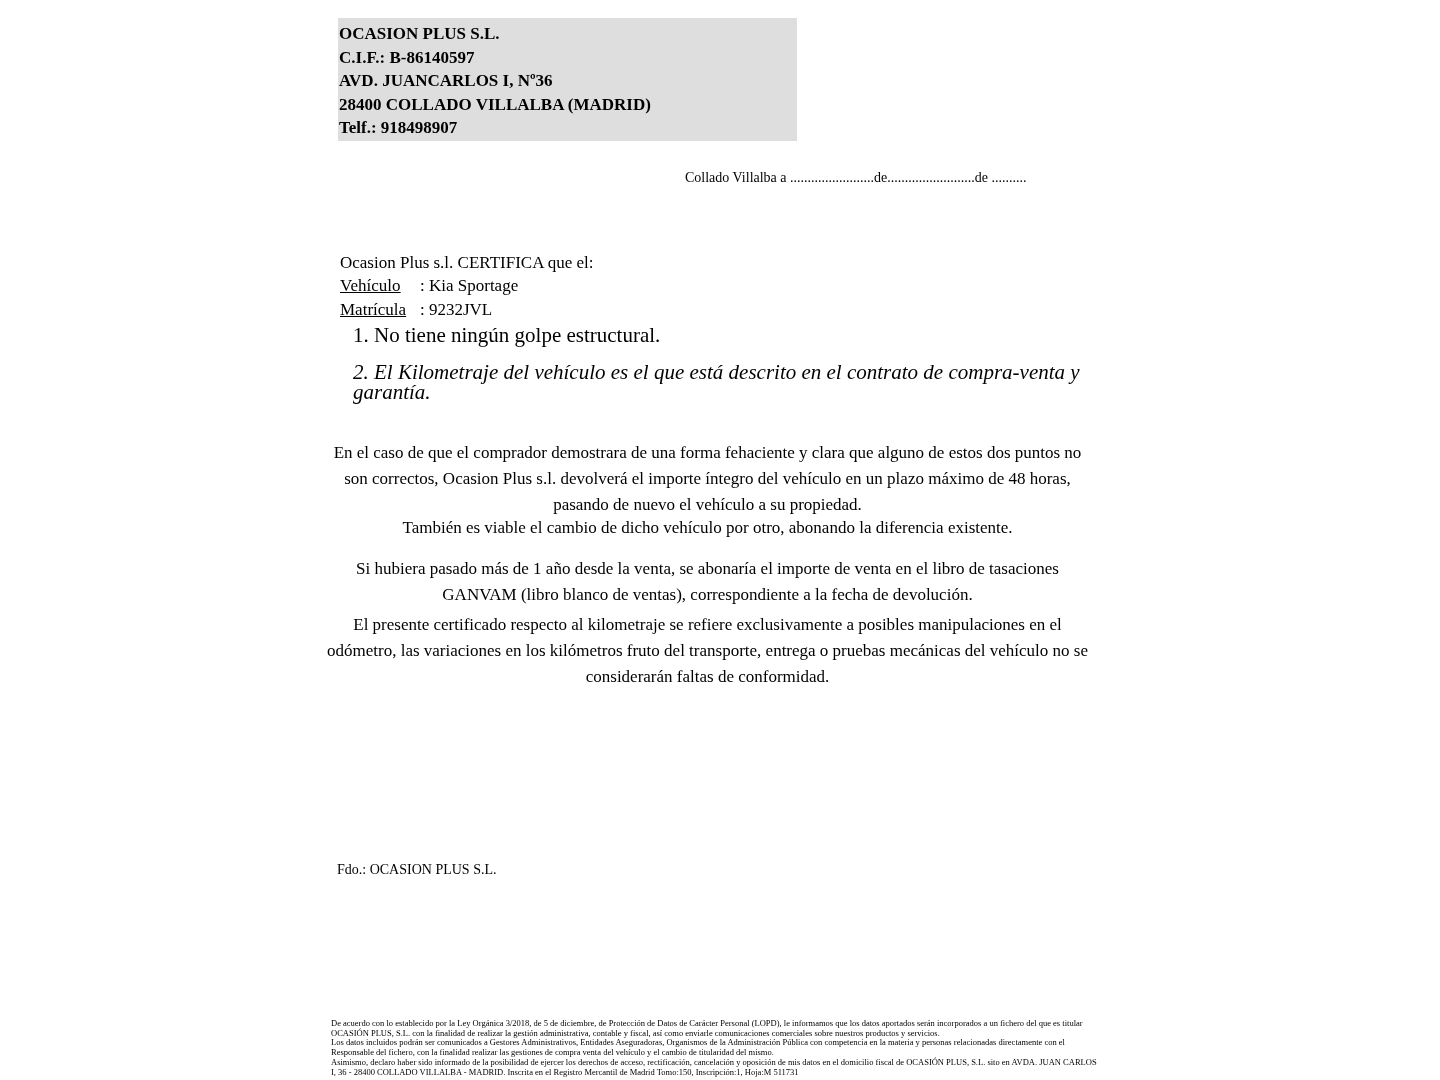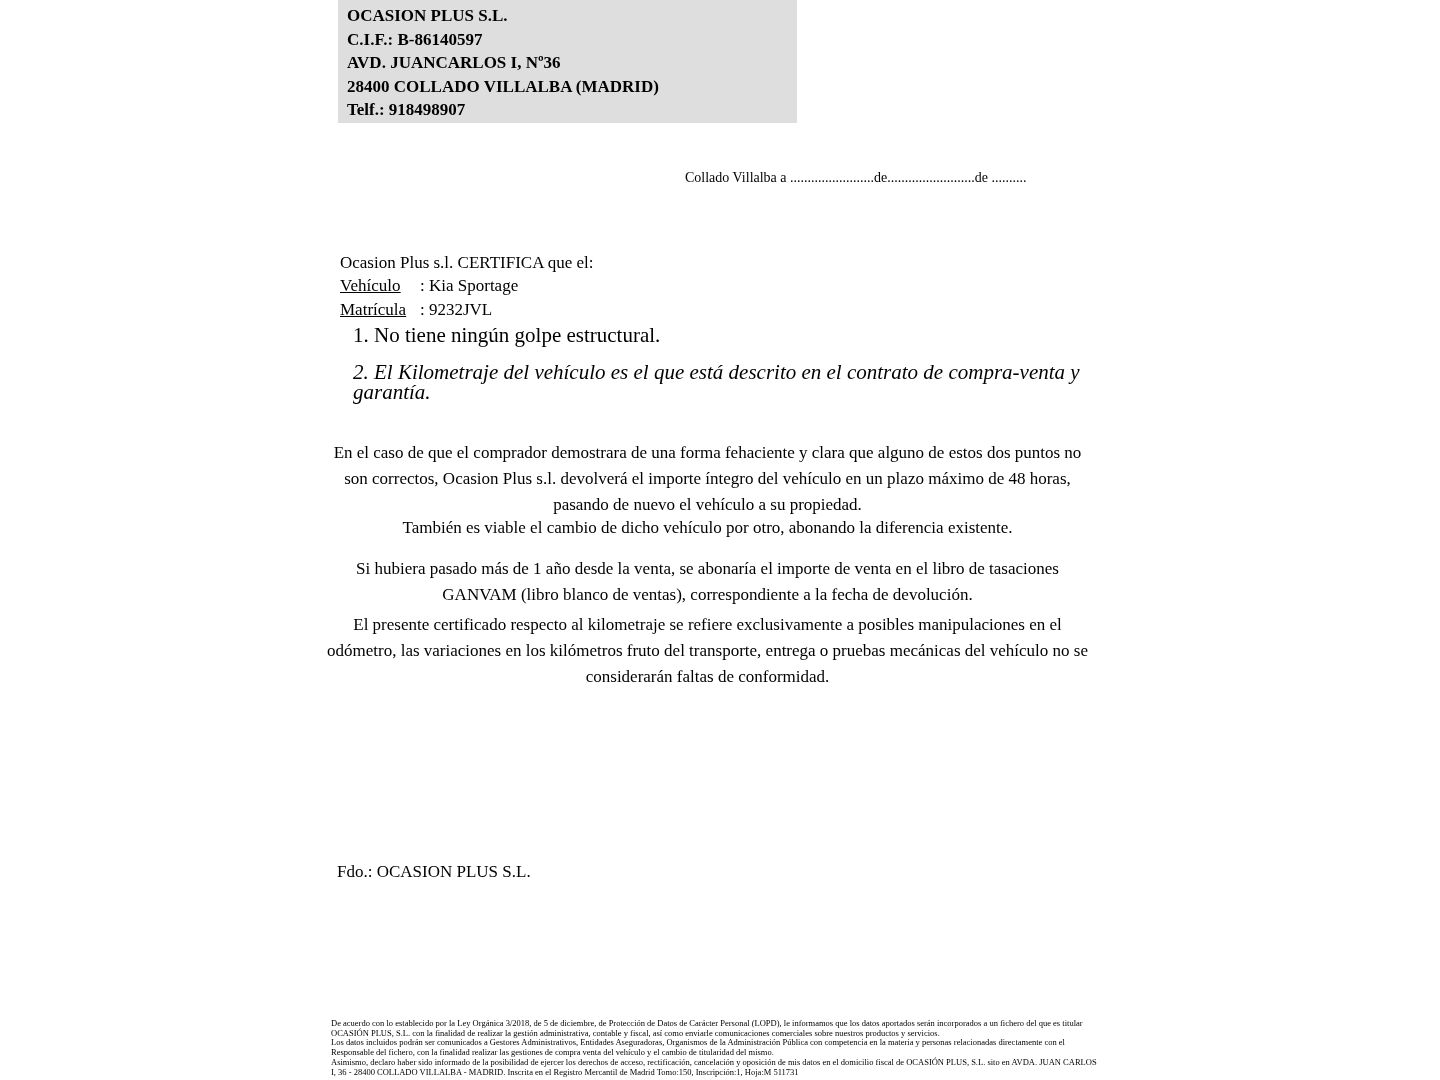--- a/index.html
+++ b/index.html
@@ -13,25 +13,25 @@
   }
   .page {
     position: relative;
     width: 1440px;
     height: 1080px;
     background: #ffffff;
   }
   .company-header-box {
     position: absolute;
     left: 338px;
-    top: 0;
+    top: 18px;
     width: 459px;
     height: 123px;
     background: #dedede;
-    padding: 4px 0 0 9px;
+    padding: 4px 0 0 1px;
   }
   .company-header-box .hline {
     font-weight: bold;
     font-size: 17px;
     line-height: 23.6px;
     white-space: nowrap;
   }
   .date-line {
     position: absolute;
     left: 685px;
@@ -72,21 +72,21 @@
     text-align: center;
   }
   .para-1 { top: 440px; }
   .para-2 { top: 515px; }
   .para-3 { top: 556px; }
   .para-4 { top: 612px; }
   .signature-line {
     position: absolute;
     left: 337px;
     top: 862px;
-    font-size: 17px;
+    font-size: 14px;
     white-space: nowrap;
   }
   .legal-footer {
     position: absolute;
     left: 331px;
     top: 1019px;
     width: 766px;
     font-size: 8.5px;
     line-height: 9.7px;
   }

